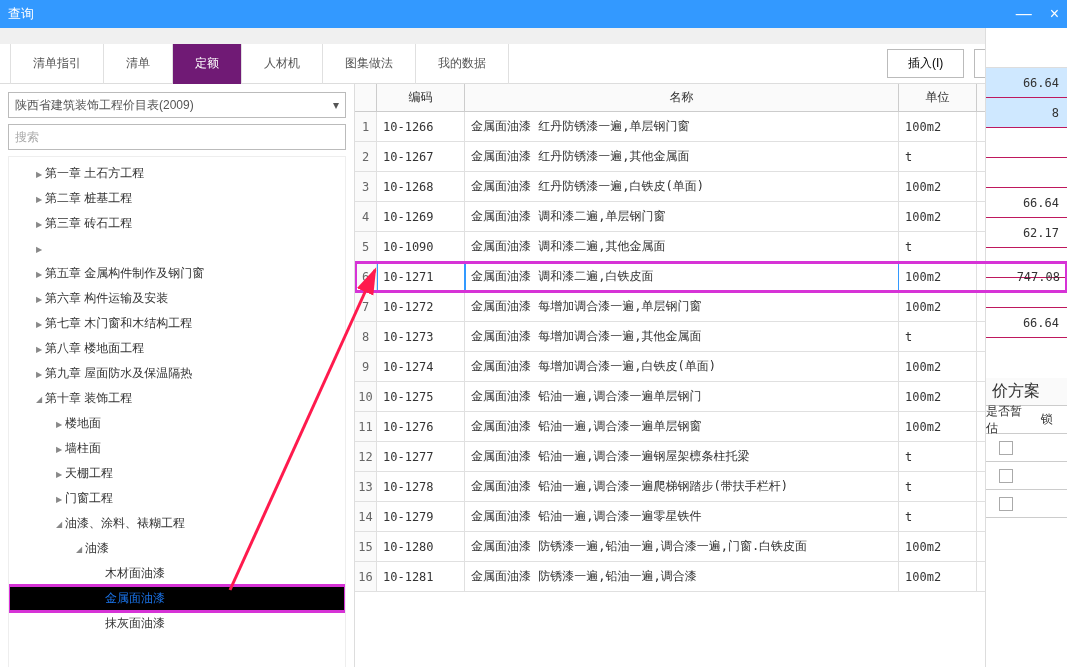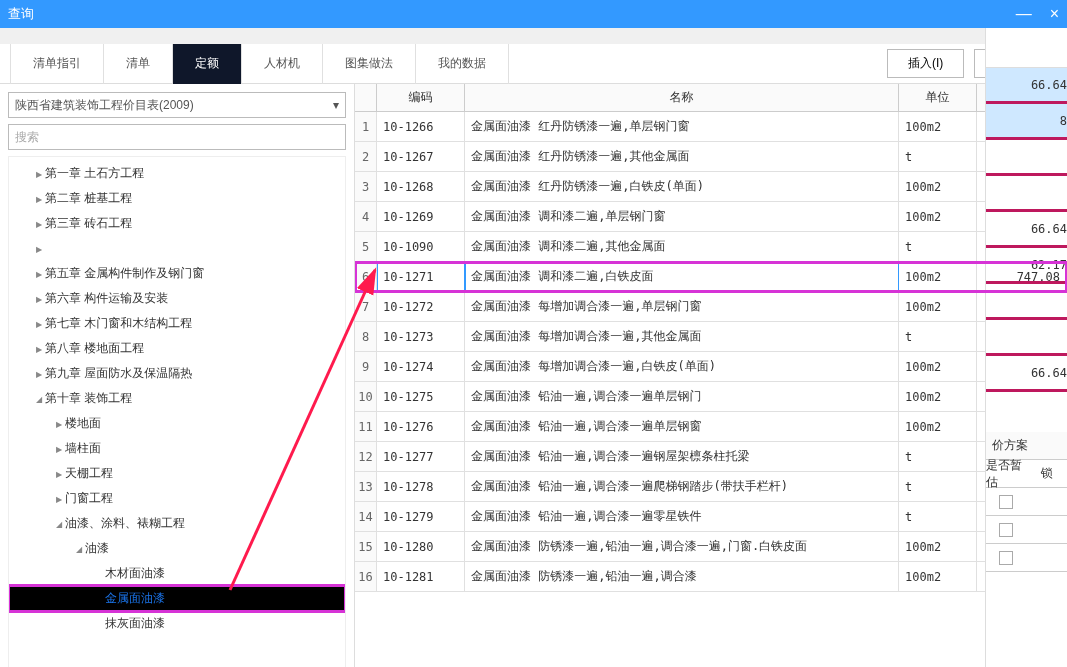--- a/index.html
+++ b/index.html
@@ -4,21 +4,21 @@
 <style>
 * { box-sizing: border-box; margin: 0; padding: 0; }
 body { font-family: "Microsoft YaHei", sans-serif; font-size: 12px; color: #333; background: #f0f0f0; width: 1067px; height: 667px; overflow: hidden; position: relative; }
 .titlebar { background: #3399ff; color: #fff; height: 28px; display: flex; align-items: center; padding: 0 8px; justify-content: space-between; }
 .titlebar .title { font-size: 13px; }
 .titlebar .winbtns { display: flex; gap: 18px; font-size: 16px; }
 .main { position: relative; background: #fff; height: calc(100% - 28px); }
 .tabs { display: flex; align-items: center; height: 40px; border-bottom: 1px solid #ddd; padding: 0 10px; gap: 0; margin-top: 16px; }
 .tab { padding: 0 22px; height: 40px; display: flex; align-items: center; cursor: pointer; color: #555; border-right: 1px solid #e0e0e0; }
 .tab:first-child { border-left: 1px solid #e0e0e0; }
-.tab.active { background: #0f172a; color: #fff; }
+.tab.active { background: #701a75; color: #fff; }
 .tabs .spacer { flex: 1; }
 .tabs .btn { border: 1px solid #bbb; padding: 5px 20px; margin-left: 10px; background: #fff; cursor: pointer; font-size: 12px; }
 .content { display: flex; height: calc(100% - 40px); }
 .left { width: 355px; border-right: 1px solid #ddd; display: flex; flex-direction: column; padding: 8px; }
 .combo { border: 1px solid #bbb; height: 26px; display: flex; align-items: center; justify-content: space-between; padding: 0 6px; margin-bottom: 6px; color: #555; }
 .search { border: 1px solid #bbb; height: 26px; padding: 0 6px; color: #aaa; display: flex; align-items: center; margin-bottom: 6px; }
 .tree { flex: 1; overflow-y: auto; border: 1px solid #eee; padding: 4px 0; position: relative; }
 .tree-item { display: flex; align-items: center; height: 25px; cursor: pointer; white-space: nowrap; }
 .tree-item .caret { width: 12px; text-align: center; color: #888; font-size: 10px; }
 .tree-item .caret.open::before { content: "◢"; font-size: 8px; }
@@ -44,23 +44,23 @@
 .row .col-num { justify-content: center; color: #666; background: #fafafa; }
 .row .col-code { font-family: monospace; }
 .row .col-name { }
 .row .col-unit { }
 .row .col-price { justify-content: flex-end; font-family: monospace; }
 .row.highlight { outline: 3px solid #d633d6; outline-offset: -2px; position: relative; z-index: 2; }
 .row.highlight .col-code { outline: 1px solid #3399ff; outline-offset: -1px; }
 .row.highlight .col-name { outline: 1px solid #3399ff; outline-offset: -1px; }
 .tree-highlight { outline: 3px solid #d633d6; outline-offset: -1px; }
 .sidepanel { position: absolute; right: 0; top: 28px; width: 82px; height: calc(100% - 28px); background: #fff; border-left: 1px solid #ddd; }
-.sidepanel .cell { height: 36px; border-bottom: 3px solid #be185d; display: flex; align-items: center; justify-content: flex-end; padding-right: 0; font-family: monospace; font-size: 12px; }
+.sidepanel .cell { height: 30px; border-bottom: 1px solid #be185d; display: flex; align-items: center; justify-content: flex-end; padding-right: 8px; font-family: monospace; font-size: 12px; }
 .sidepanel .cell.blue { background: #cfe8ff; }
-.sidepanel .tabhead { height: 28px; display: flex; align-items: center; padding-left: 6px; font-size: 12px; background: #fafafa; border-bottom: 1px solid #ccc; }
+.sidepanel .tabhead { height: 28px; display: flex; align-items: center; padding-left: 6px; font-size: 16px; background: #fafafa; border-bottom: 1px solid #ccc; }
 .sidepanel .hdrrow { display: flex; height: 28px; border-bottom: 1px solid #ccc; }
 .sidepanel .hdrrow > div { flex: 1; display: flex; align-items: center; justify-content: center; font-size: 12px; }
 .sidepanel .chk { width: 14px; height: 14px; border: 1px solid #aaa; margin: 0 auto; }
 .arrow-annot { position: absolute; pointer-events: none; z-index: 10; }
 </style>
 </head>
 <body>
 
 <div class="titlebar">
   <span class="title">查询</span>

